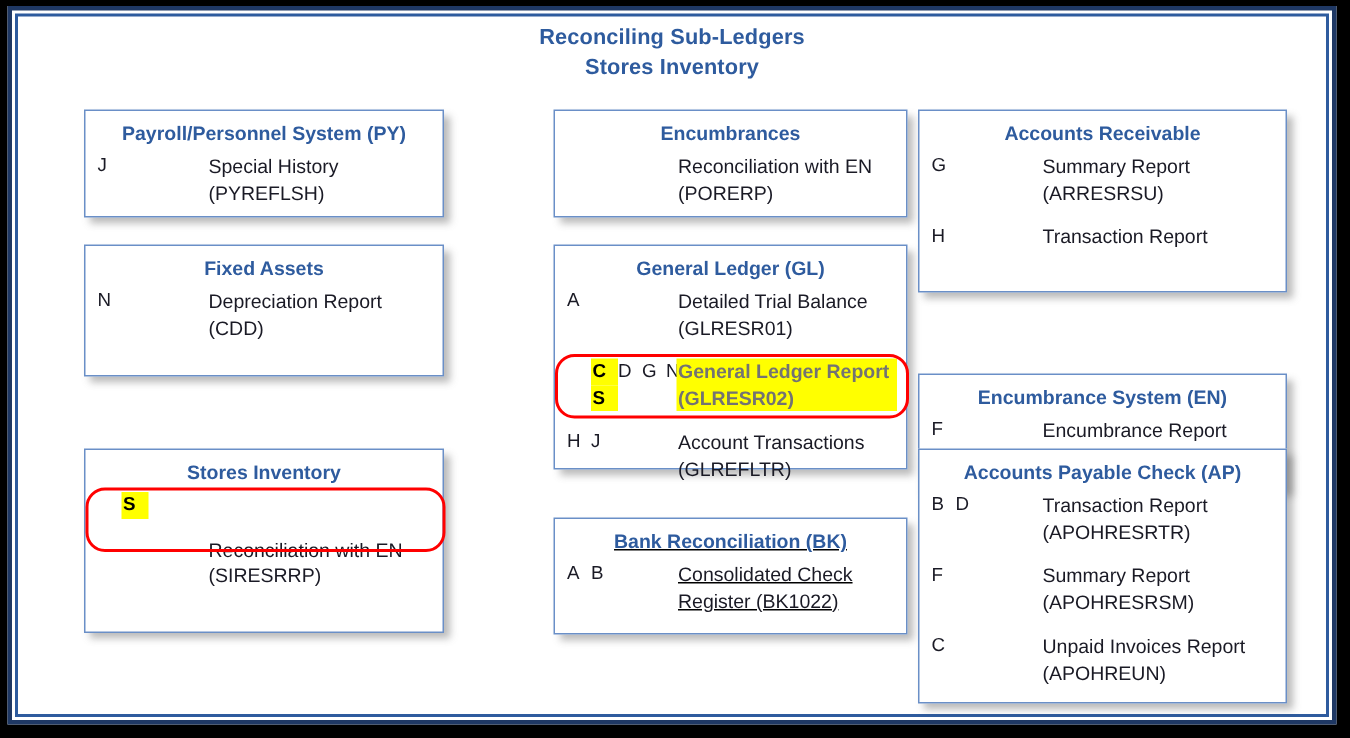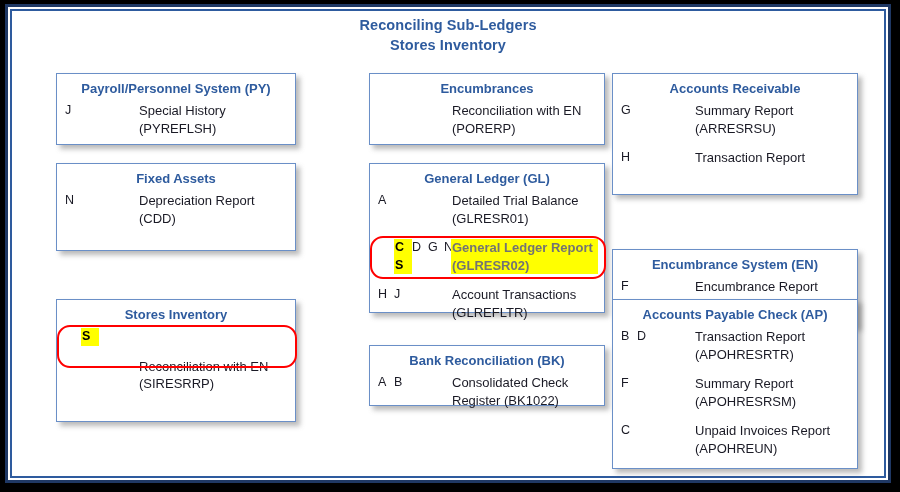--- a/index.html
+++ b/index.html
@@ -192,21 +192,21 @@
             <div class="row">
               <div class="codes"><span><span class="c">H</span><span class="c">J</span></span></div>
               <div class="label">
                 <span class="ln">Account Transactions</span>
                 <span class="ln">(GLREFLTR)</span>
               </div>
             </div>
           </div>
           <div class="redring" style="left: 0px; top: 72px; width: 236px; height: 43px;"></div>
         </div>
-        <div class="sys-box col2" style="top: 334px; height: 61px;">
+        <div class="sys-box col2" style="top: 334px; height: 78px; text-decoration: underline;">
           <div class="box-title">Bank Reconciliation (BK)</div>
           <div class="rows">
             <div class="row">
               <div class="codes"><span><span class="c">A</span><span class="c">B</span></span></div>
               <div class="label">
                 <span class="ln">Consolidated Check</span>
                 <span class="ln">Register (BK1022)</span>
               </div>
             </div>
           </div>

